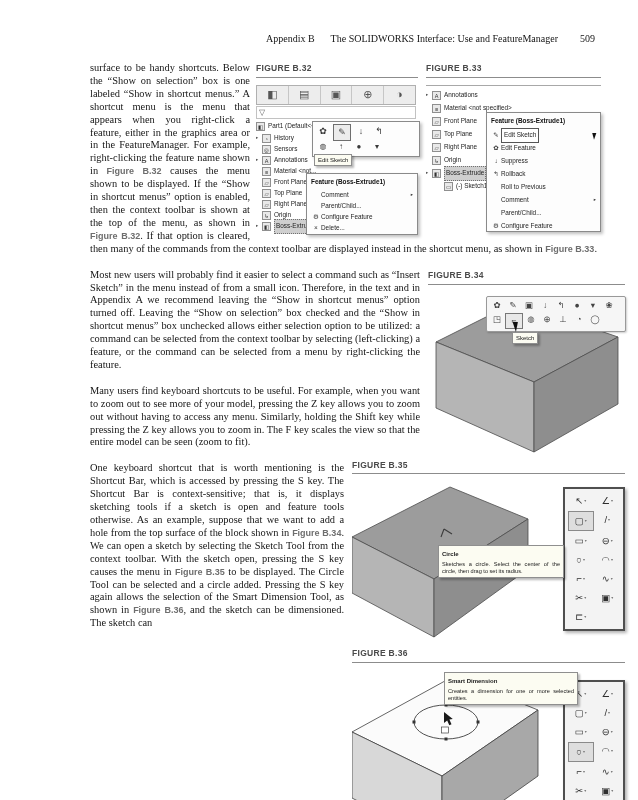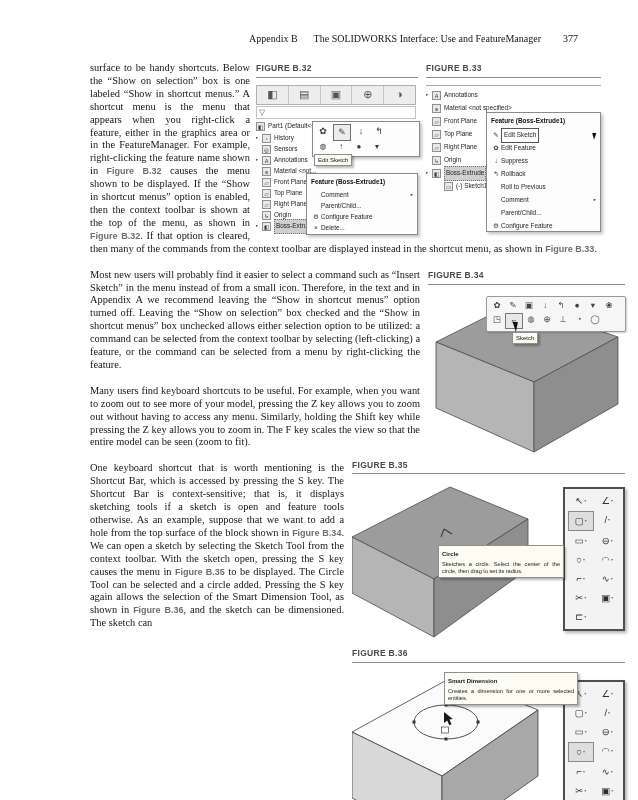--- a/index.html
+++ b/index.html
@@ -1,19 +1,19 @@
 <!DOCTYPE html>
 <html><head>
 <meta charset="utf-8">
 <style>
   html,body{margin:0;padding:0;background:#e8e8e8;}
   .page{position:relative;width:638px;height:800px;background:#ffffff;margin:0 auto;overflow:hidden;
         font-family:"Liberation Serif",serif;color:#161616;}
   
-  .runhead{position:absolute;top:33px;left:0;right:60px;display:flex;justify-content:flex-end;
+  .runhead{position:absolute;top:33px;left:0;right:43px;display:flex;justify-content:flex-end;
            align-items:baseline;gap:16px;font-size:10px;color:#141414;}
   .runhead .pgnum{margin-left:6px;}
   
   .body-text{position:absolute;left:90px;top:62px;width:535px;font-size:10.4px;line-height:12.9px;
              text-align:justify;color:#161616;}
   .body-text p{margin:0 0 13px 0;}
   .figref{font-family:"Liberation Sans",sans-serif;font-weight:bold;color:#6e6e6e;font-size:9px;}
   
   .floatA{float:right;width:369px;margin-left:6px;margin-bottom:4px;display:flex;gap:8px;padding-right:24px;box-sizing:border-box;}
   .floatB34{float:right;clear:right;width:197px;margin-left:8px;margin-bottom:4px;}
@@ -103,21 +103,21 @@
   svg{display:block;}
 </style>
 </head>
 <body>
 
 <div class="page">
 
   <div class="runhead">
     <span>Appendix B</span>
     <span>The SOLIDWORKS Interface: Use and FeatureManager</span>
-    <span class="pgnum">377</span>
+    <span class="pgnum">509</span>
   </div>
 
   <div class="body-text">
 
     <div class="floatA">
 
       <div class="fig fig-b32">
         <div class="fig-label">FIGURE B.32</div>
         <div class="shot shot32">
           <div class="tb32">

